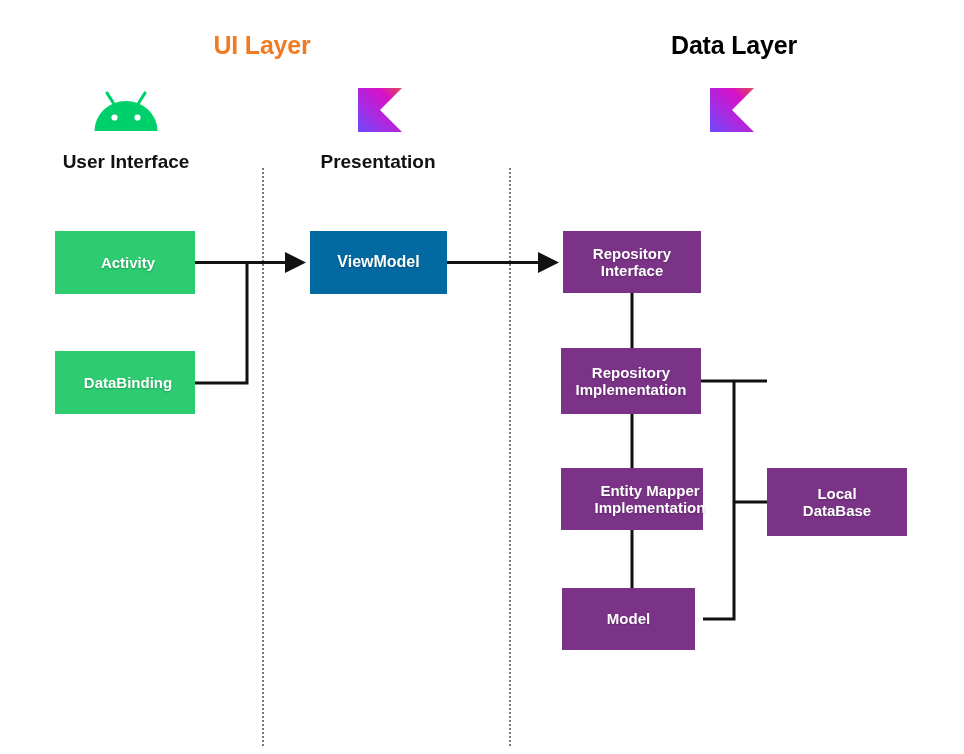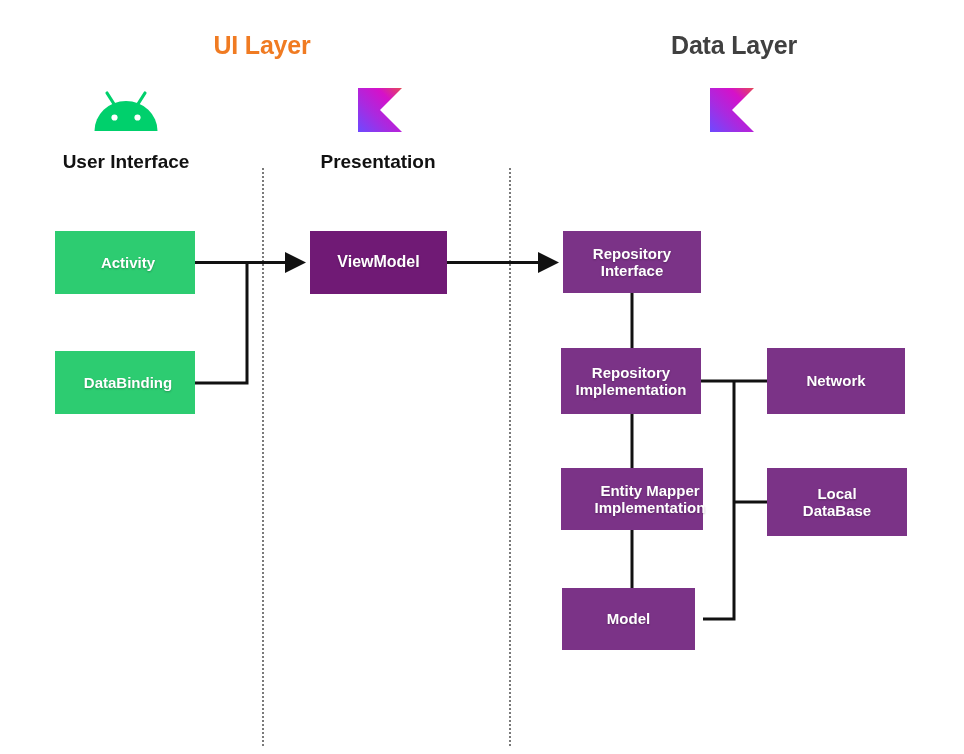--- a/index.html
+++ b/index.html
@@ -28,21 +28,21 @@
   .layer-title {
     position: absolute;
     font-size: 25px;
     font-weight: bold;
     letter-spacing: -0.2px;
     white-space: nowrap;
     text-align: center;
     line-height: 1;
   }
   #ui-layer-title  { left: 162px; top: 33px; width: 200px; color: #F07B22; }
-  #data-layer-title{ left: 634px; top: 33px; width: 200px; color: #404040; }
+  #data-layer-title{ left: 634px; top: 33px; width: 200px; color: #000000; }
 
   
   .col-label {
     position: absolute;
     font-size: 19px;
     font-weight: bold;
     color: #111111;
     text-align: center;
     white-space: nowrap;
     line-height: 1;
@@ -76,21 +76,21 @@
     color: #ffffff;
     font-weight: bold;
     font-size: 15px;
     line-height: 1.15;
     box-sizing: border-box;
     padding: 2px 6px;
     text-shadow: 0 1px 2px rgba(0,0,0,0.28);
     white-space: pre-line;
   }
   .node.green  { background: #2DCC71; padding-left: 12px; }
-  .node.orange { background: #701a75; }
+  .node.orange { background: #0369a1; }
   .node.purple { background: #7B3387; }
 
   .node.big-text { font-size: 16px; }
 
   
   #node-activity      { left: 55px;  top: 231px; width: 140px; height: 63px; }
   #node-databinding   { left: 55px;  top: 351px; width: 140px; height: 63px; }
   #node-viewmodel     { left: 310px; top: 231px; width: 137px; height: 63px; }
   #node-repo-interface{ left: 563px; top: 231px; width: 138px; height: 62px; }
   #node-repo-impl     { left: 561px; top: 348px; width: 140px; height: 66px; }
@@ -204,18 +204,17 @@
 Interface</div>
 
   <div class="node purple" id="node-repo-impl">Repository
 Implementation</div>
 
   <div class="node purple" id="node-entity-mapper">Entity Mapper
 Implementation</div>
 
   <div class="node purple" id="node-model">Model</div>
 
-  <div class="node purple" id="node-network">Network</div>
 
   <div class="node purple" id="node-local-db">Local
 DataBase</div>
 
 </div>
 
 </body></html>

